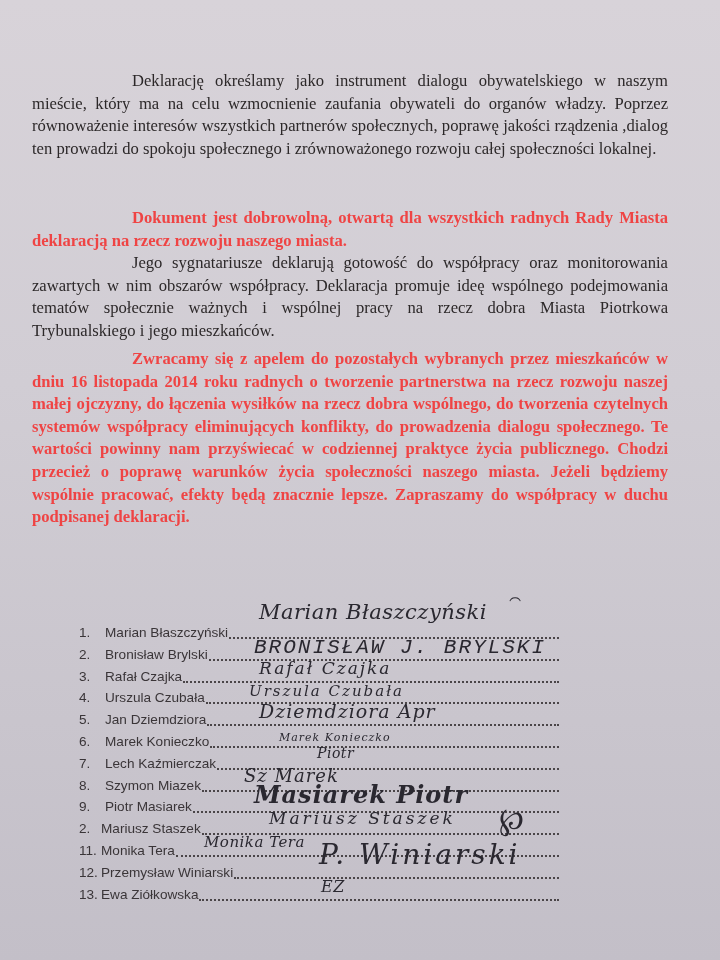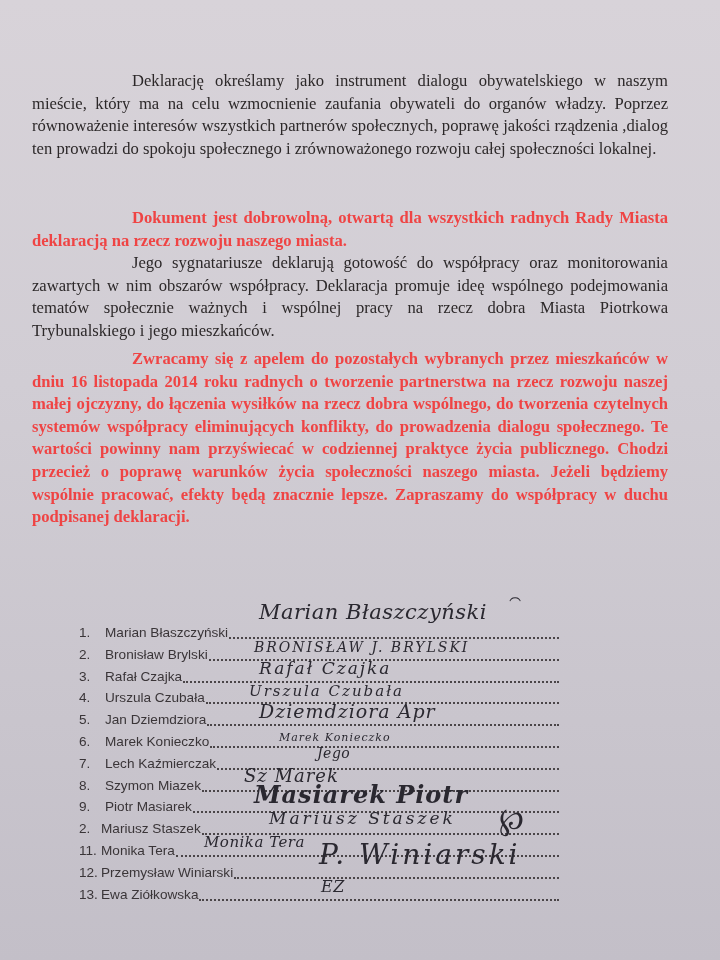--- a/index.html
+++ b/index.html
@@ -105,21 +105,21 @@
       <span class="sig-num">1.</span>
       <span class="sig-name">Marian Błaszczyński</span>
       <span class="sig-dots"></span>
       <span class="sig-hand" style="left:180px; top:-20px; font-size:21px;">Marian Błaszczyński</span>
       <span class="sig-hand" style="left:430px; top:-26px; font-size:20px; font-style:normal;">⁀</span>
     </div>
     <div class="sig-row">
       <span class="sig-num">2.</span>
       <span class="sig-name">Bronisław Brylski</span>
       <span class="sig-dots"></span>
-      <span class="sig-hand" style="left:175px; top:-7px; font-size:14px; letter-spacing:2px;">BRONISŁAW J. BRYLSKI</span>
+      <span class="sig-hand" style="left:175px; top:-7px; font-size:21px; letter-spacing:2px;font-family:Liberation Mono, monospace;">BRONISŁAW J. BRYLSKI</span>
     </div>
     <div class="sig-row">
       <span class="sig-num">3.</span>
       <span class="sig-name">Rafał Czajka</span>
       <span class="sig-dots"></span>
       <span class="sig-hand" style="left:180px; top:-8px; font-size:17px; letter-spacing:2px;">Rafał Czajka</span>
     </div>
     <div class="sig-row">
       <span class="sig-num">4.</span>
       <span class="sig-name">Urszula Czubała</span>
@@ -135,21 +135,21 @@
     <div class="sig-row">
       <span class="sig-num">6.</span>
       <span class="sig-name">Marek Konieczko</span>
       <span class="sig-dots"></span>
       <span class="sig-hand" style="left:200px; top:-4px; font-size:11px; letter-spacing:1px;">Marek Konieczko</span>
     </div>
     <div class="sig-row">
       <span class="sig-num">7.</span>
       <span class="sig-name">Lech Kaźmierczak</span>
       <span class="sig-dots"></span>
-      <span class="sig-hand" style="left:238px; top:-10px; font-size:14px;">Jego</span>
+      <span class="sig-hand" style="left:238px; top:-10px; font-size:14px;">Piotr</span>
     </div>
     <div class="sig-row">
       <span class="sig-num">8.</span>
       <span class="sig-name">Szymon Miazek</span>
       <span class="sig-dots"></span>
       <span class="sig-hand" style="left:165px; top:-10px; font-size:18px; letter-spacing:1px;">Sz Marek</span>
     </div>
     <div class="sig-row">
       <span class="sig-num">9.</span>
       <span class="sig-name">Piotr Masiarek</span>

